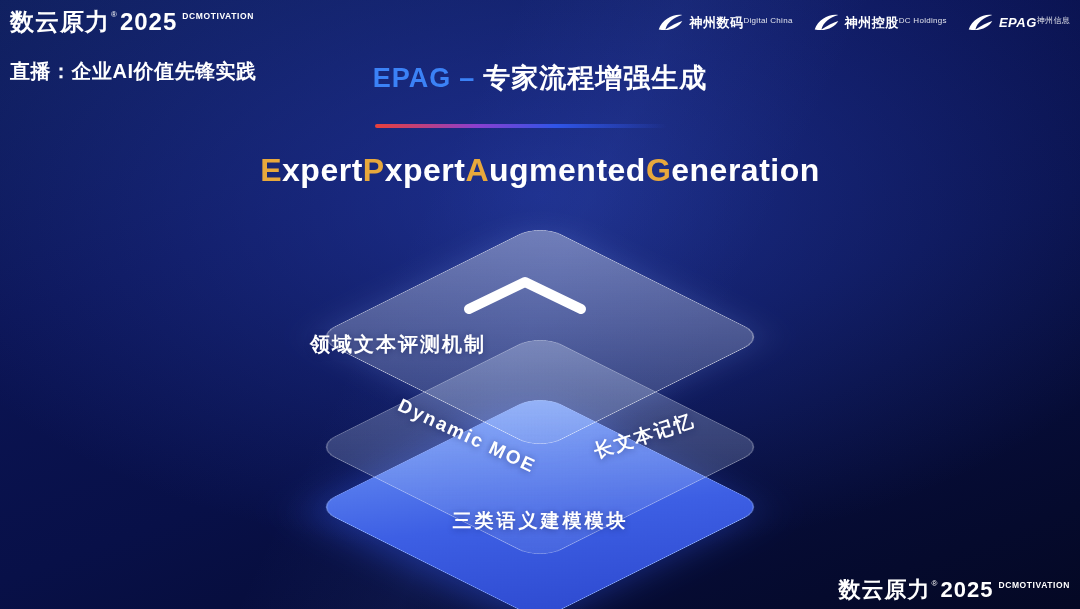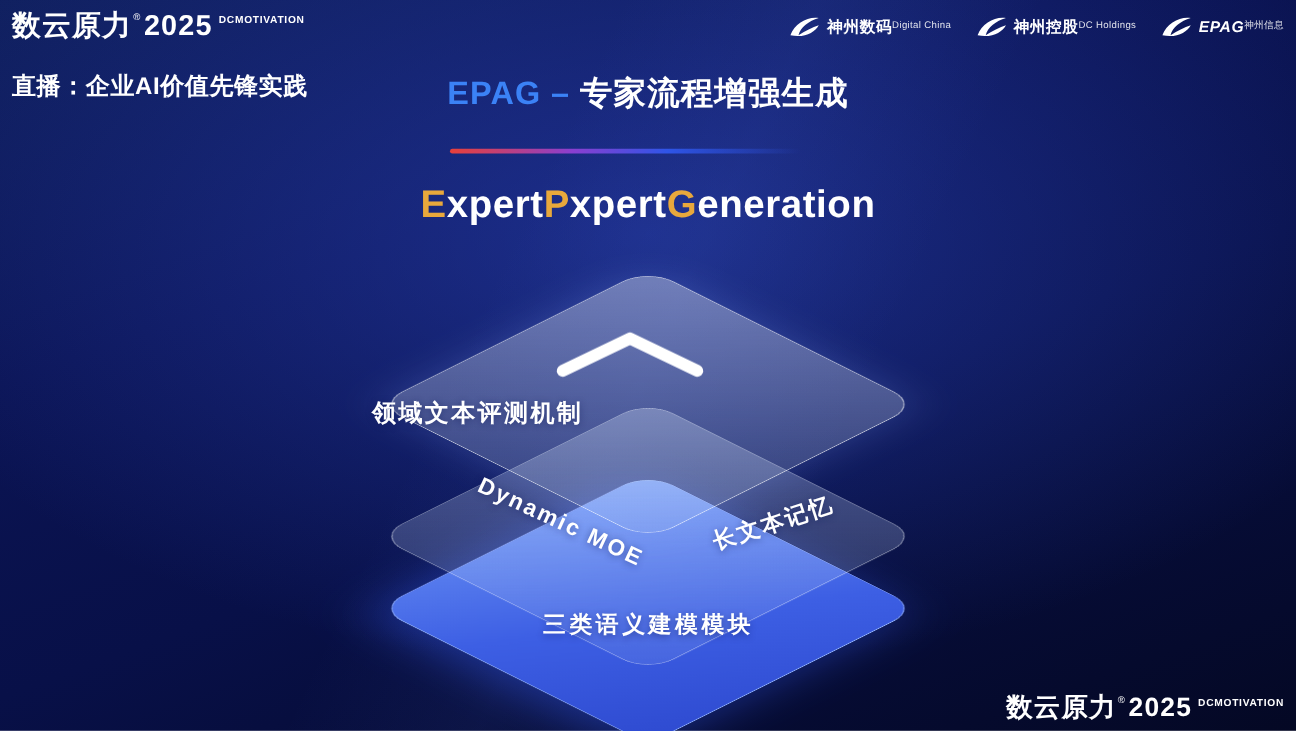--- a/index.html
+++ b/index.html
@@ -139,20 +139,21 @@
     <span class="partner-lines">
       <span class="partner-l1 it">EPAG</span>
       <span class="partner-l2">神州信息</span>
     </span>
   </div>
 </div>
 
 <div class="subtitle">
   <span><span class="ini">E</span><span>xpert</span></span>
   <span><span class="ini">P</span><span>xpert</span></span>
+  <span><span class="ini">A</span><span>ugmented</span></span>
   <span><span class="ini">G</span><span>eneration</span></span>
 </div>
 
 <div class="stage">
   <div class="layer layer-bottom"></div>
   <div class="layer layer-mid"></div>
   <div class="layer layer-top"></div>
 
   <svg class="chevron" width="140" height="44" viewBox="0 0 140 44">
     <path d="M14 36 L70 9 L126 36" fill="none" stroke="#ffffff" stroke-width="10" stroke-linecap="round" stroke-linejoin="round"></path>

